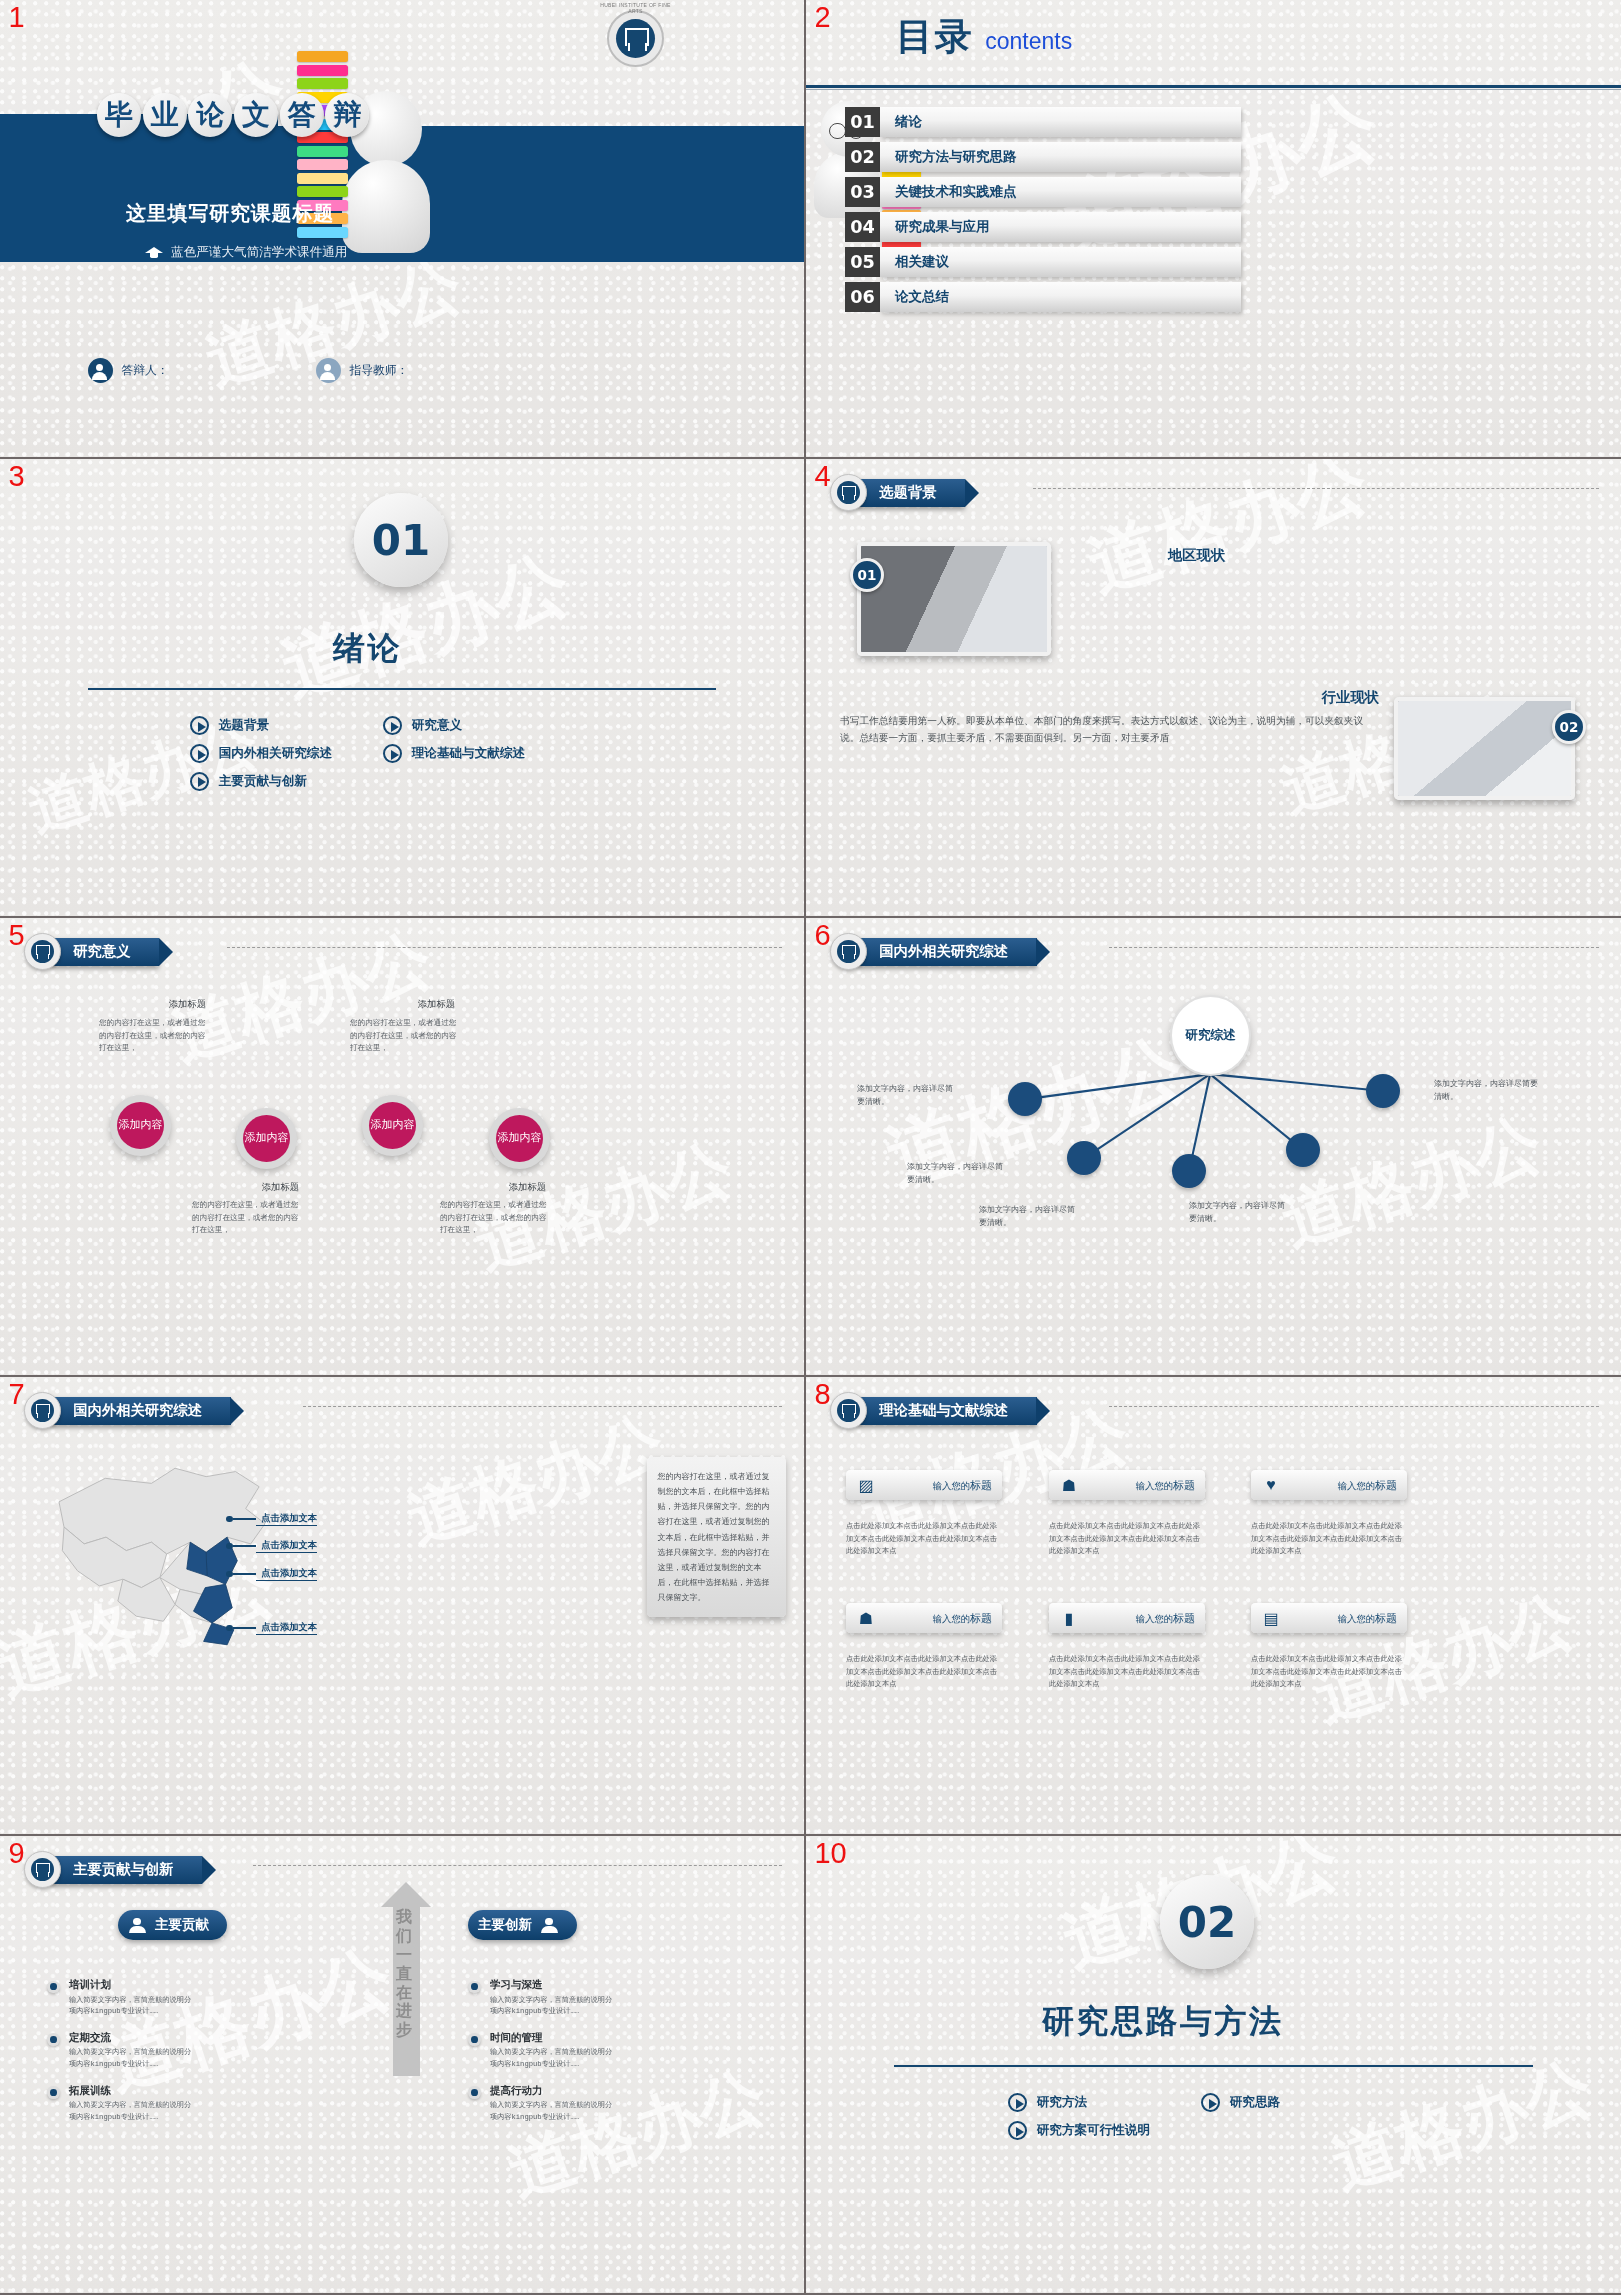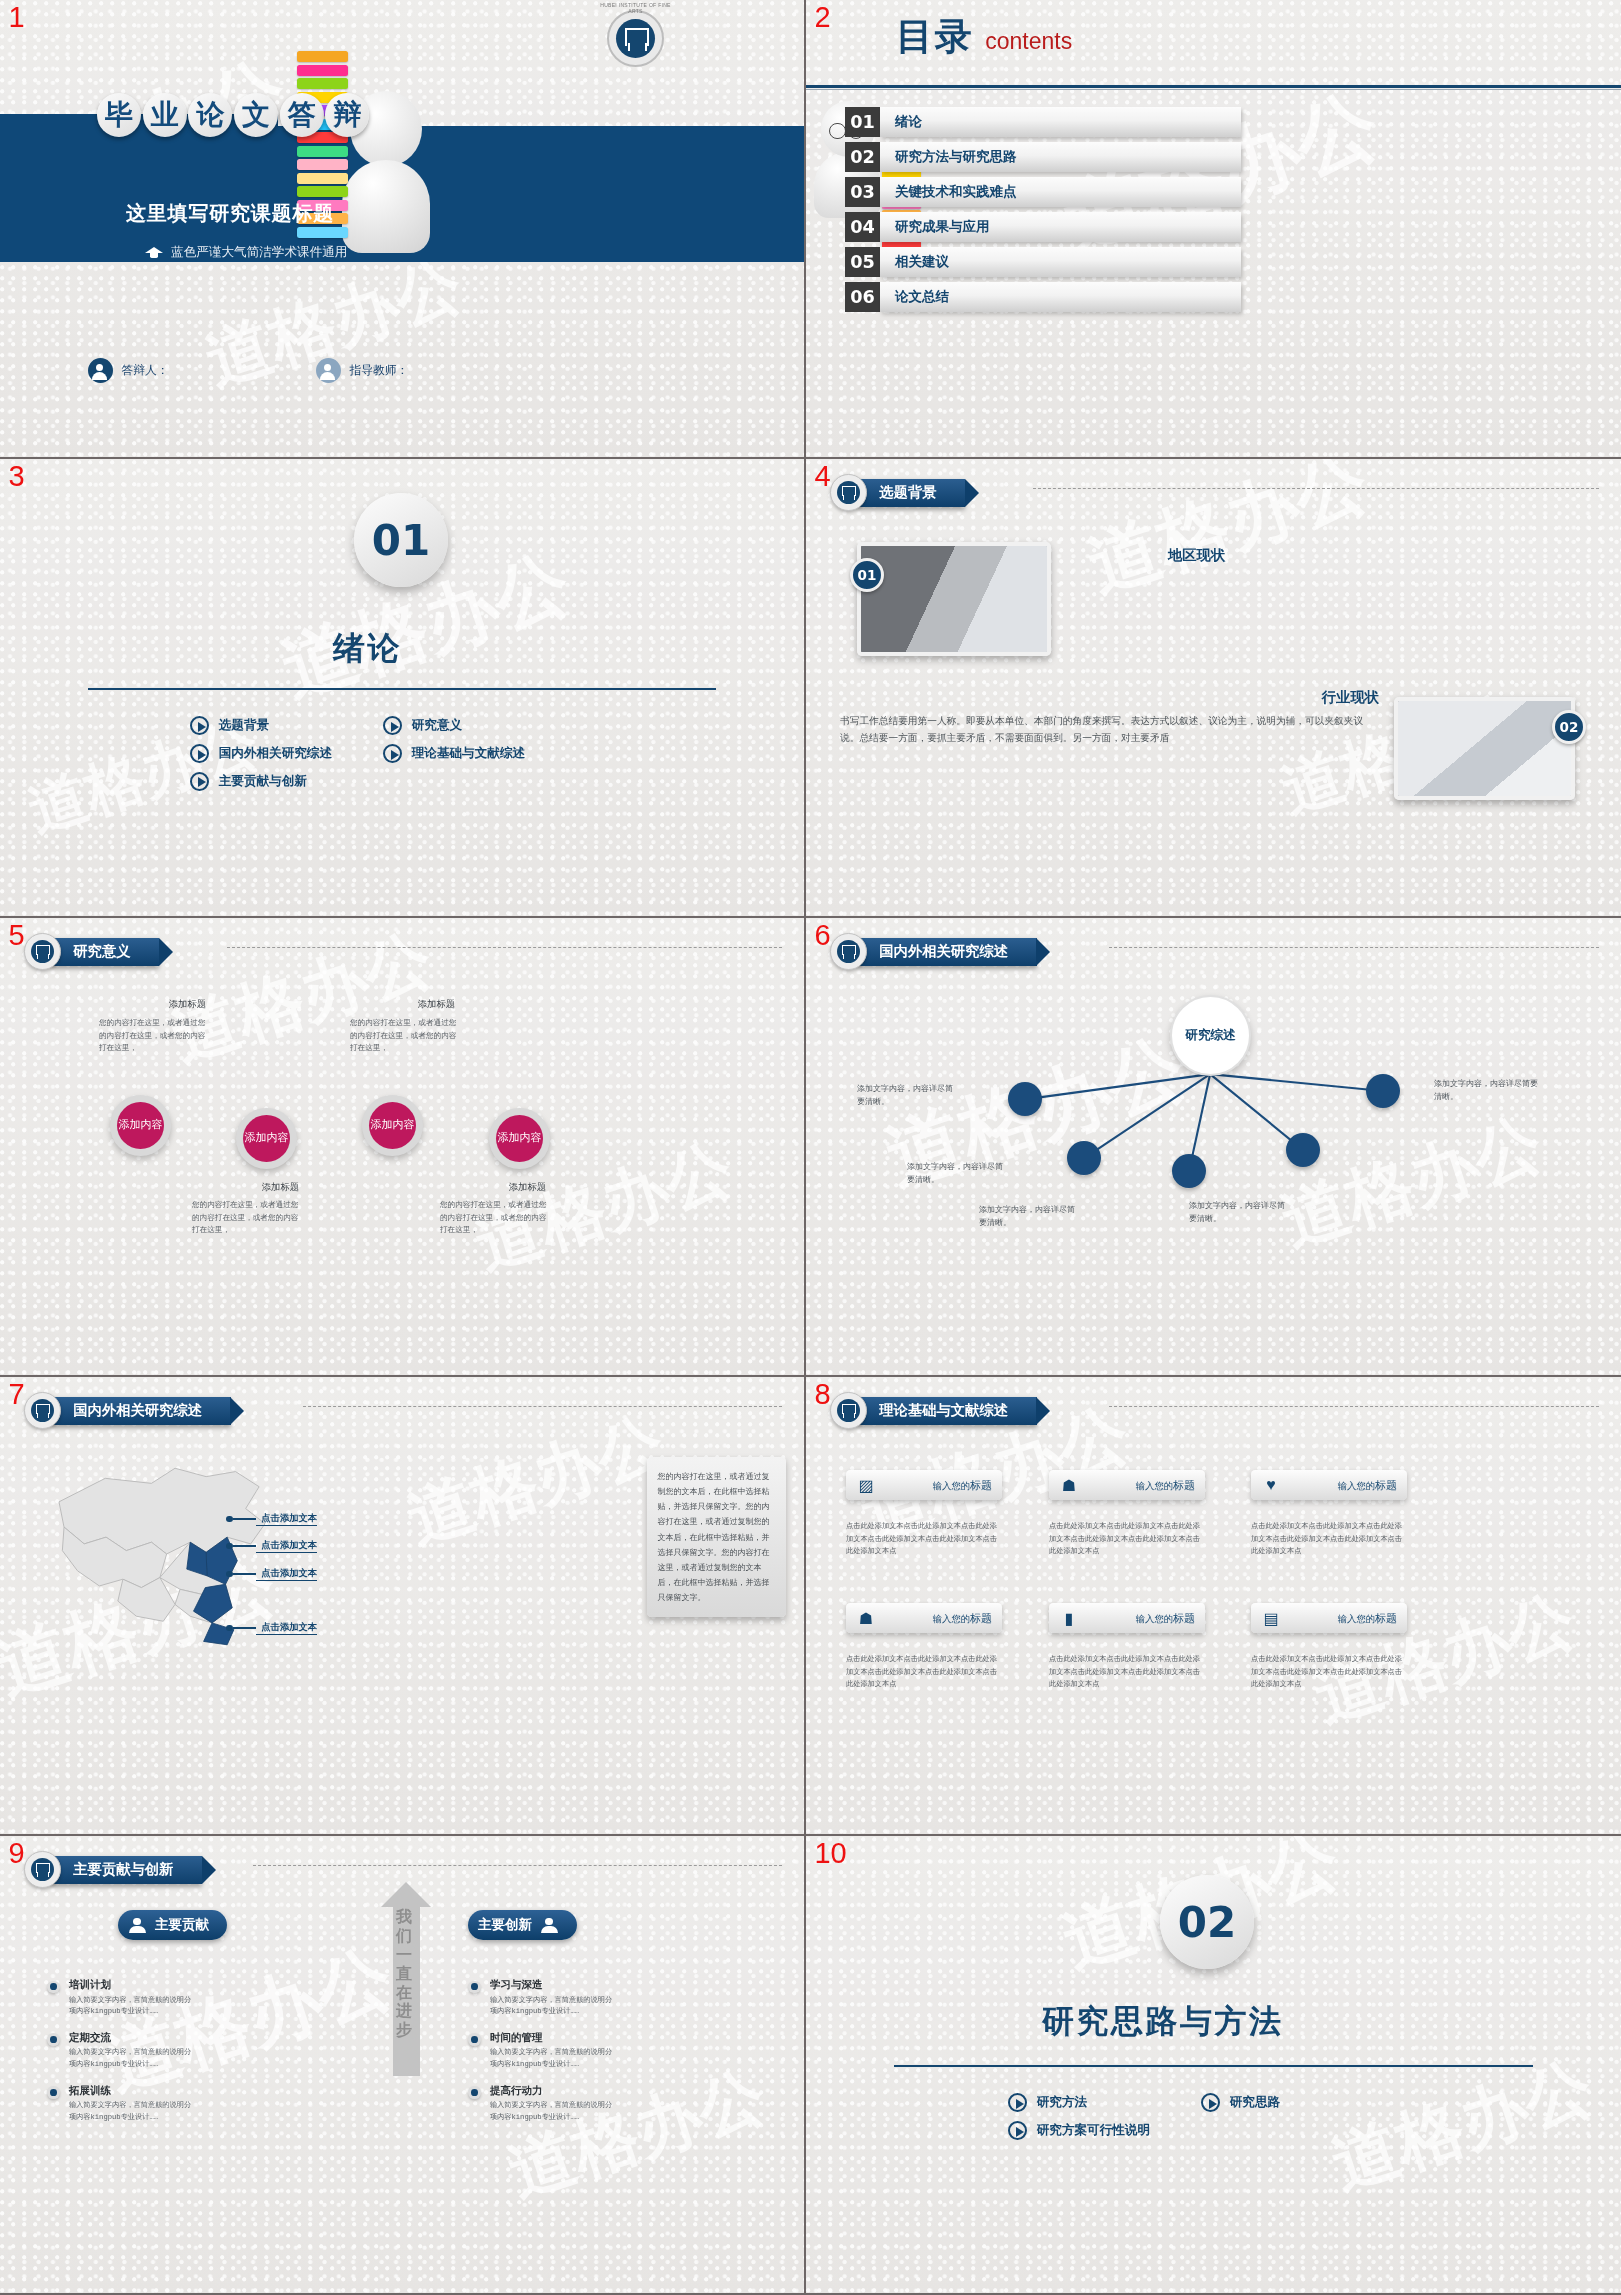--- a/index.html
+++ b/index.html
@@ -70,21 +70,21 @@
   .logotxt{position:absolute;left:595px;top:1.7px;width:81px;text-align:center;font-size:5px;color:#7b7b7b;z-index:15;letter-spacing:0.3px;}
   .books{position:absolute;left:297px;top:51px;width:51px;height:194px;z-index:13;}
   .books b{display:block;height:11px;margin-bottom:2.5px;border-radius:2.5px;box-shadow:0 0.8px 1.7px rgba(0,0,0,.25);}
   .man{position:absolute;left:350px;top:91px;z-index:12;}
   .man .head{width:72px;height:76px;border-radius:50%;background:radial-gradient(circle at 35% 30%,#fff,#d8d8d8);}
   .man .body{width:88px;height:93px;margin:-6.7px 0 0 -7.6px;border-radius:44px 44px 20px 20px;background:radial-gradient(circle at 35% 25%,#fff,#d2d2d2);}
 
   
   .s2h{position:absolute;left:90px;top:11.8px;z-index:14;display:flex;align-items:baseline;gap:11.8px;}
   .s2h b{font-size:37px;color:#14466f;font-weight:700;font-family:"DejaVu Sans",sans-serif;letter-spacing:1.7px;}
-  .s2h i{font-size:23px;color:#b91c1c;font-style:normal;font-family:"Liberation Sans",sans-serif;}
+  .s2h i{font-size:23px;color:#1d4ed8;font-style:normal;font-family:"Liberation Sans",sans-serif;}
   .s2rule{position:absolute;left:0;right:0;top:85px;height:2.5px;background:#14466f;z-index:12;}
   .s2rule:after{content:"";position:absolute;left:0;right:0;top:4.2px;height:0.8px;background:#9aa7b3;}
   .toc{position:absolute;left:39px;top:107px;width:396px;z-index:14;}
   .tocItem{display:flex;height:30px;margin-bottom:5px;}
   .tocNum{width:35px;background:#3b3b3b;color:#fff;font-size:17.7px;font-weight:700;display:flex;align-items:center;justify-content:center;font-family:"DejaVu Sans",sans-serif;}
   .tocBar{flex:1;background:linear-gradient(#fcfcfc 0%,#f2f2f2 45%,#cfcfcf 100%);
     display:flex;align-items:center;padding-left:15px;color:#14466f;font-size:13.5px;font-weight:700;
     box-shadow:1.7px 2.5px 4.2px rgba(0,0,0,.22);font-family:"DejaVu Sans",sans-serif;}
   .s2man{position:absolute;left:15px;top:101px;z-index:13;}
   .s2man .h{width:54px;height:56px;border-radius:50%;background:radial-gradient(circle at 35% 30%,#fff,#d6d6d6);position:relative;}

